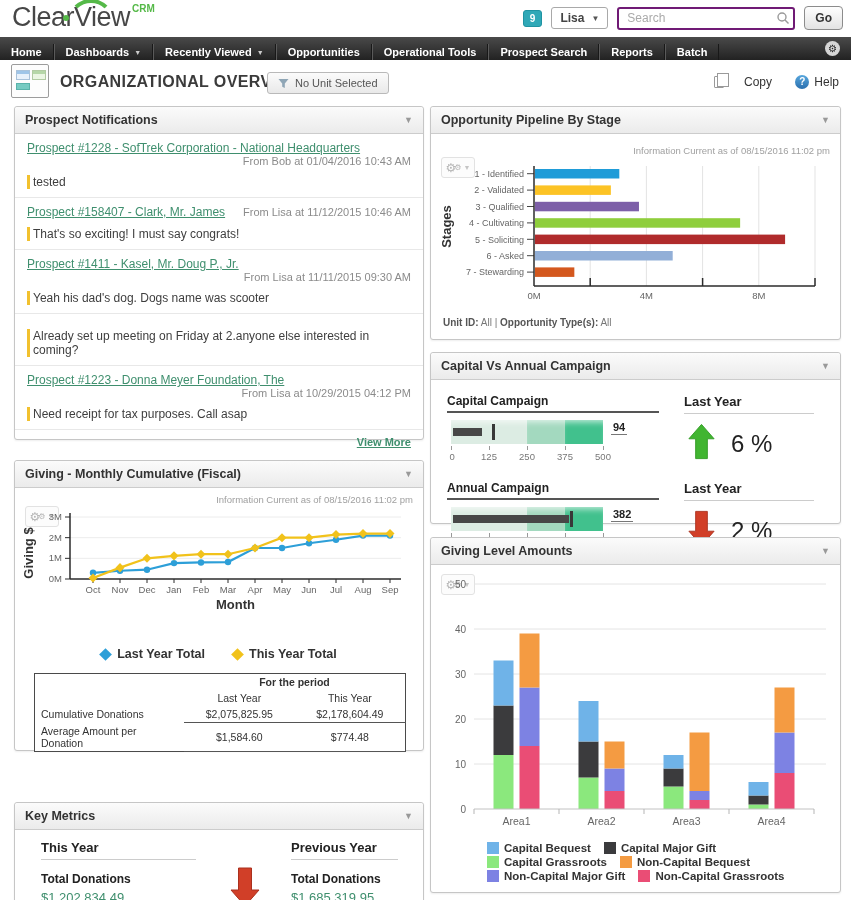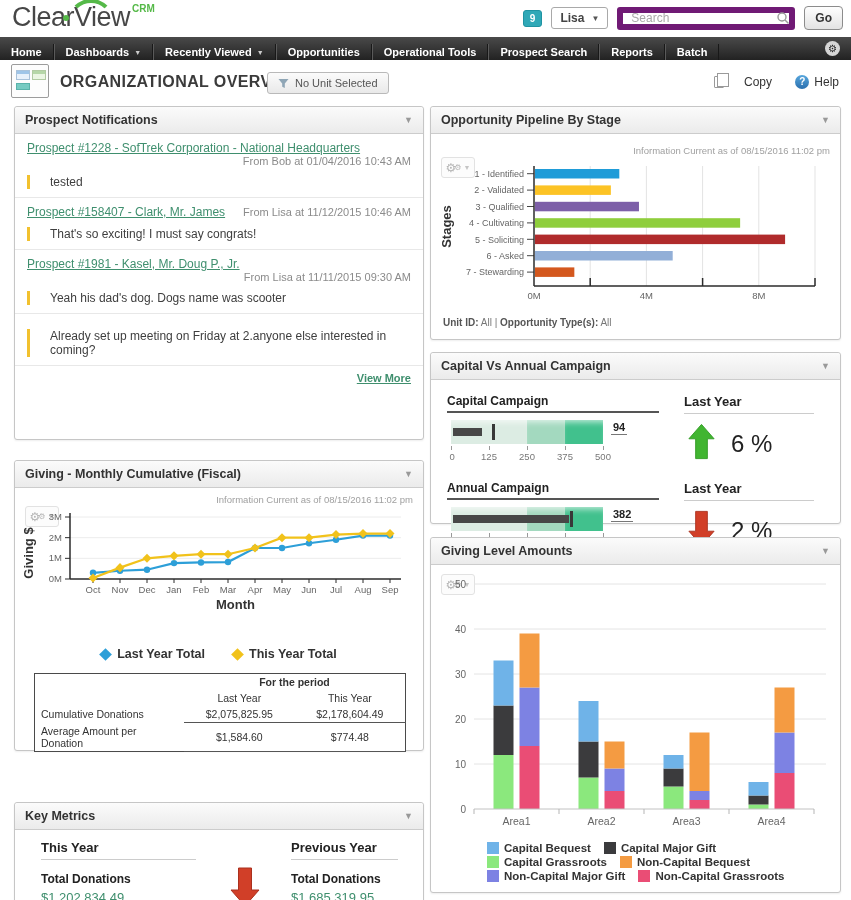--- a/index.html
+++ b/index.html
@@ -14,21 +14,21 @@
   .logo-crm { font-size:10px; font-weight:bold; color:#55b948; vertical-align:14px; margin-left:2px; }
   .logo-arc { position:absolute; left:56px; top:-3px; width:46px; height:22px;
               border-top:4px solid #55b948; border-left:4px solid transparent; border-right:4px solid transparent;
               border-radius:50% / 100% 100% 0 0; }
   .logo-arc::before { content:""; position:absolute; left:-9px; bottom:0px; width:6px; height:6px; border-radius:50%; background:#55b948; }
   .top-right { position:absolute; right:8px; top:6px; display:flex; align-items:center; gap:9px; }
   .badge { background:#2fa8b7; border:1px solid #1f93a2; color:#fff; font-size:10px; font-weight:bold; padding:2px 6px; border-radius:3px; }
   .user-box { display:flex; align-items:center; gap:7px; border:1px solid #a9a9a9; border-radius:3px; padding:3px 8px; font-size:12px; font-weight:bold; color:#444; background:#fff; cursor:pointer; }
   .caret { font-size:8px; color:#555; }
   .search-box { position:relative; }
-  .search-input { width:178px; height:23px; border:6px solid #701a75; border-radius:3px; padding:0 24px 0 8px; font-size:12px; color:#555; font-family:inherit; }
+  .search-input { width:178px; height:23px; border:2px solid #701a75; border-radius:3px; padding:0 24px 0 8px; font-size:12px; color:#555; font-family:inherit; }
   .search-input::placeholder { color:#aaa; }
   .search-mag { position:absolute; right:5px; top:4px; }
   .go-btn { height:24px; padding:0 10px; border:1px solid #8c8c8c; border-radius:4px; background:linear-gradient(#fefefe,#e3e3e3); font-weight:bold; font-size:12px; color:#333; font-family:inherit; cursor:pointer; }
 
   
   .nav { position:absolute; top:37px; left:0; width:100%; height:23px; background:linear-gradient(#4a4a4a,#222); display:flex; align-items:stretch; }
   .nav-items { display:flex; align-items:stretch; }
   .nav-item { display:flex; align-items:center; padding:0 11px; color:#fff; font-size:11px; font-weight:bold; border-right:1px solid #181818; border-left:1px solid #5a5a5a; cursor:pointer;margin-top:7px; }
   .nav-item:first-child { border-left:none; }
   .nav-caret { font-size:7px; color:#ccc; margin-left:5px; }
@@ -58,21 +58,21 @@
   .p-km      { left:14px;  top:802px; width:410px; height:137px; }
   .p-pipe    { left:430px; top:106px; width:411px; height:234px; }
   .p-camp    { left:430px; top:352px; width:411px; height:172px; }
   .p-levels  { left:430px; top:537px; width:411px; height:356px; }
 
   
   .notif { padding:7px 12px 8px; border-bottom:1px solid #e8e8e8; }
   .notif-top { display:flex; flex-wrap:wrap; align-items:baseline; }
   .notif-link { color:#3f8f6e; font-size:12px; text-decoration:underline; margin-right:8px; cursor:pointer; }
   .notif-meta { margin-left:auto; color:#8b8b8b; font-size:11px; white-space:nowrap; }
-  .notif-msg { margin-top:8px; border-left:3px solid #f2c12e; padding-left:20px; font-size:12px; color:#3e3e3e; }
+  .notif-msg { margin-top:8px; border-left:3px solid #f2c12e; padding-left:3px; font-size:12px; color:#3e3e3e; }
   .view-more { text-align:right; padding:2px 12px 5px; }
   .view-more a { color:#3f8f6e; font-size:11px; font-weight:bold; text-decoration:underline; cursor:pointer; }
 
   .info-current { position:absolute; right:10px; font-size:9.5px; color:#a0a0a0; }
   .gear-btn { position:absolute; width:34px; height:21px; border:1px solid #e2e2e2; border-radius:3px; background:#fcfcfc; color:#b5b5b5; display:flex; align-items:center; justify-content:center; cursor:pointer; }
   .gear-btn .g1 { font-size:12px; }
   .gear-btn .g2 { font-size:8px; margin-left:-2px; }
   .gear-btn .g3 { font-size:7px; color:#c5c5c5; margin-left:2px; }
 
   
@@ -212,27 +212,34 @@
         </div>
         <div class="notif">
           <div class="notif-top">
             <a class="notif-link">Prospect #158407 - Clark, Mr. James</a>
             <span class="notif-meta">From Lisa at 11/12/2015 10:46 AM</span>
           </div>
           <div class="notif-msg">That's so exciting! I must say congrats!</div>
         </div>
         <div class="notif">
           <div class="notif-top">
-            <a class="notif-link">Prospect #1981 - Kasel, Mr. Doug P., Jr.</a>
+            <a class="notif-link">Prospect #1411 - Kasel, Mr. Doug P., Jr.</a>
             <span class="notif-meta">From Lisa at 11/11/2015 09:30 AM</span>
           </div>
           <div class="notif-msg">Yeah his dad's dog. Dogs name was scooter</div>
         </div>
         <div class="notif">
           <div class="notif-msg">Already set up meeting on Friday at 2.anyone else interested in coming?</div>
+        </div>
+        <div class="notif">
+          <div class="notif-top">
+            <a class="notif-link">Prospect #1223 - Donna Meyer Foundation, The</a>
+            <span class="notif-meta">From Lisa at 10/29/2015 04:12 PM</span>
+          </div>
+          <div class="notif-msg">Need receipt for tax purposes. Call asap</div>
         </div>
       </div>
     <div class="view-more"><a>View More</a></div>
   </div>
 
   <div class="panel p-pipe">
     <div class="panel-hd">
       <span>Opportunity Pipeline By Stage</span>
       <span class="hd-caret">▼</span>
     </div>

